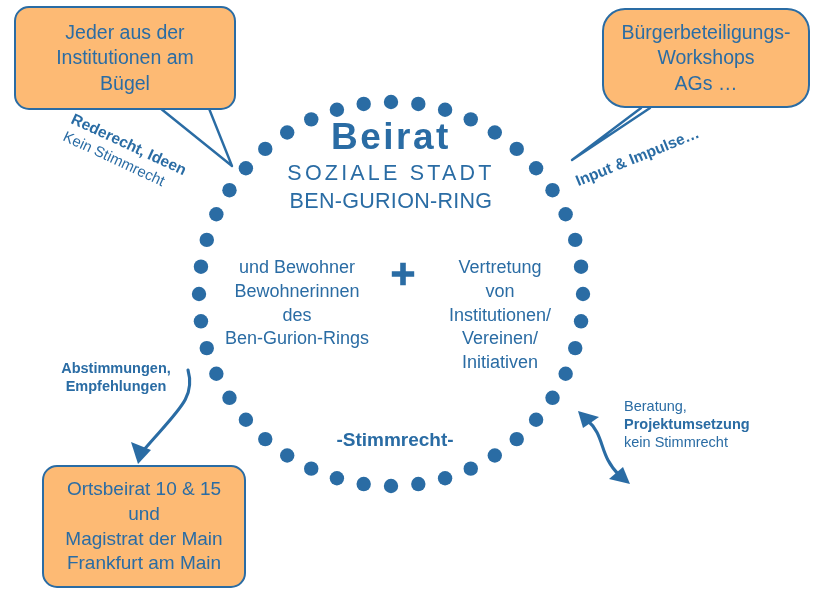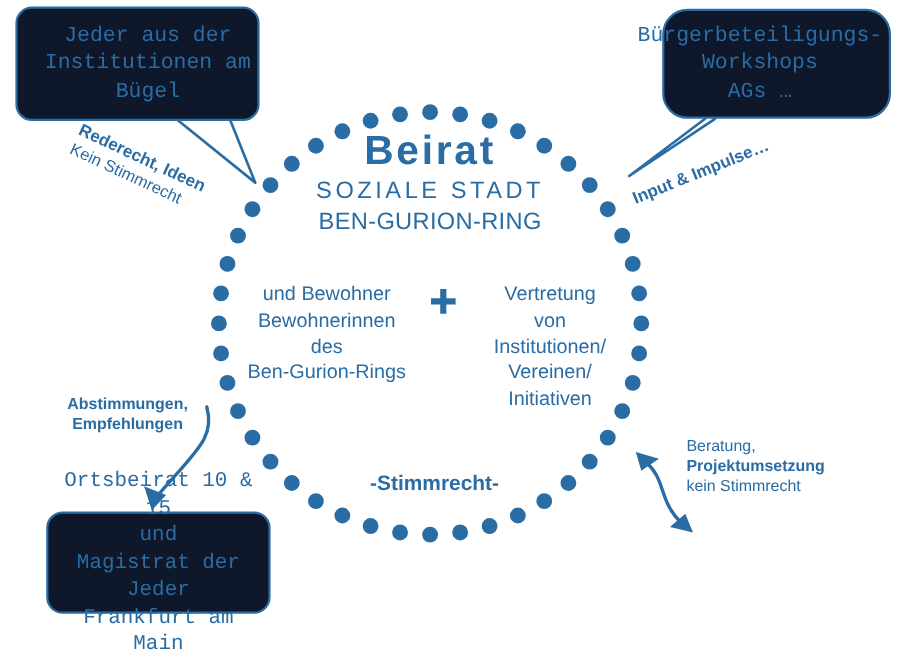--- a/index.html
+++ b/index.html
@@ -17,43 +17,42 @@
     background: #ffffff;
     overflow: hidden;
   }
 
   
   .bubble {
     position: absolute;
     box-sizing: border-box;
     border: 2.6px solid #2a6ca4;
     border-radius: 15px;
-    background: #0f172a;
+    background: #fdba74;
     color: #2a6ca4;
     display: flex;
     align-items: center;
-    justify-content: flex-end;
+    justify-content: center;
     text-align: center;
     line-height: 1.30;
     z-index: 6;
-    font-family: Liberation Mono, monospace;
   }
   .bubble-text { display: block; padding: 0 6px; }
 
   #bubble-nachbarschaft {
     left: 14px;  top: 6px;  width: 222px; height: 104px;
     font-size: 19.5px;
   }
   #bubble-buergerbeteiligung {
     left: 602px; top: 8px;  width: 208px; height: 100px;
     font-size: 19.5px;
     border-radius: 23px;
   }
   #box-ortsbeirat {
-    left: 42px;  top: 465px; width: 204px; height: 93px;
+    left: 42px;  top: 465px; width: 204px; height: 123px;
     font-size: 19px;
   }
   #box-stadtplanungsamt {
     left: 532px; top: 490px; width: 278px; height: 84px;
     font-size: 19.5px;
   }
 
   
   .rot-label {
     position: absolute;
@@ -284,21 +283,21 @@
       <span>Bürgerbeteiligungs-</span><br>
       <span>Workshops</span><br>
       <span>AGs …</span>
     </span>
   </div>
 
   <div id="box-ortsbeirat" class="bubble">
     <span class="bubble-text">
       <span>Ortsbeirat 10 &amp; 15</span><br>
       <span>und</span><br>
-      <span>Magistrat der Jeder</span><br>
+      <span>Magistrat der Main</span><br>
       <span>Frankfurt am Main</span>
     </span>
   </div>
 
 
   <div id="label-rederecht" class="rot-label">
     <span class="l1">Rederecht, Ideen</span>
     <span class="l2">Kein Stimmrecht</span>
   </div>
 

